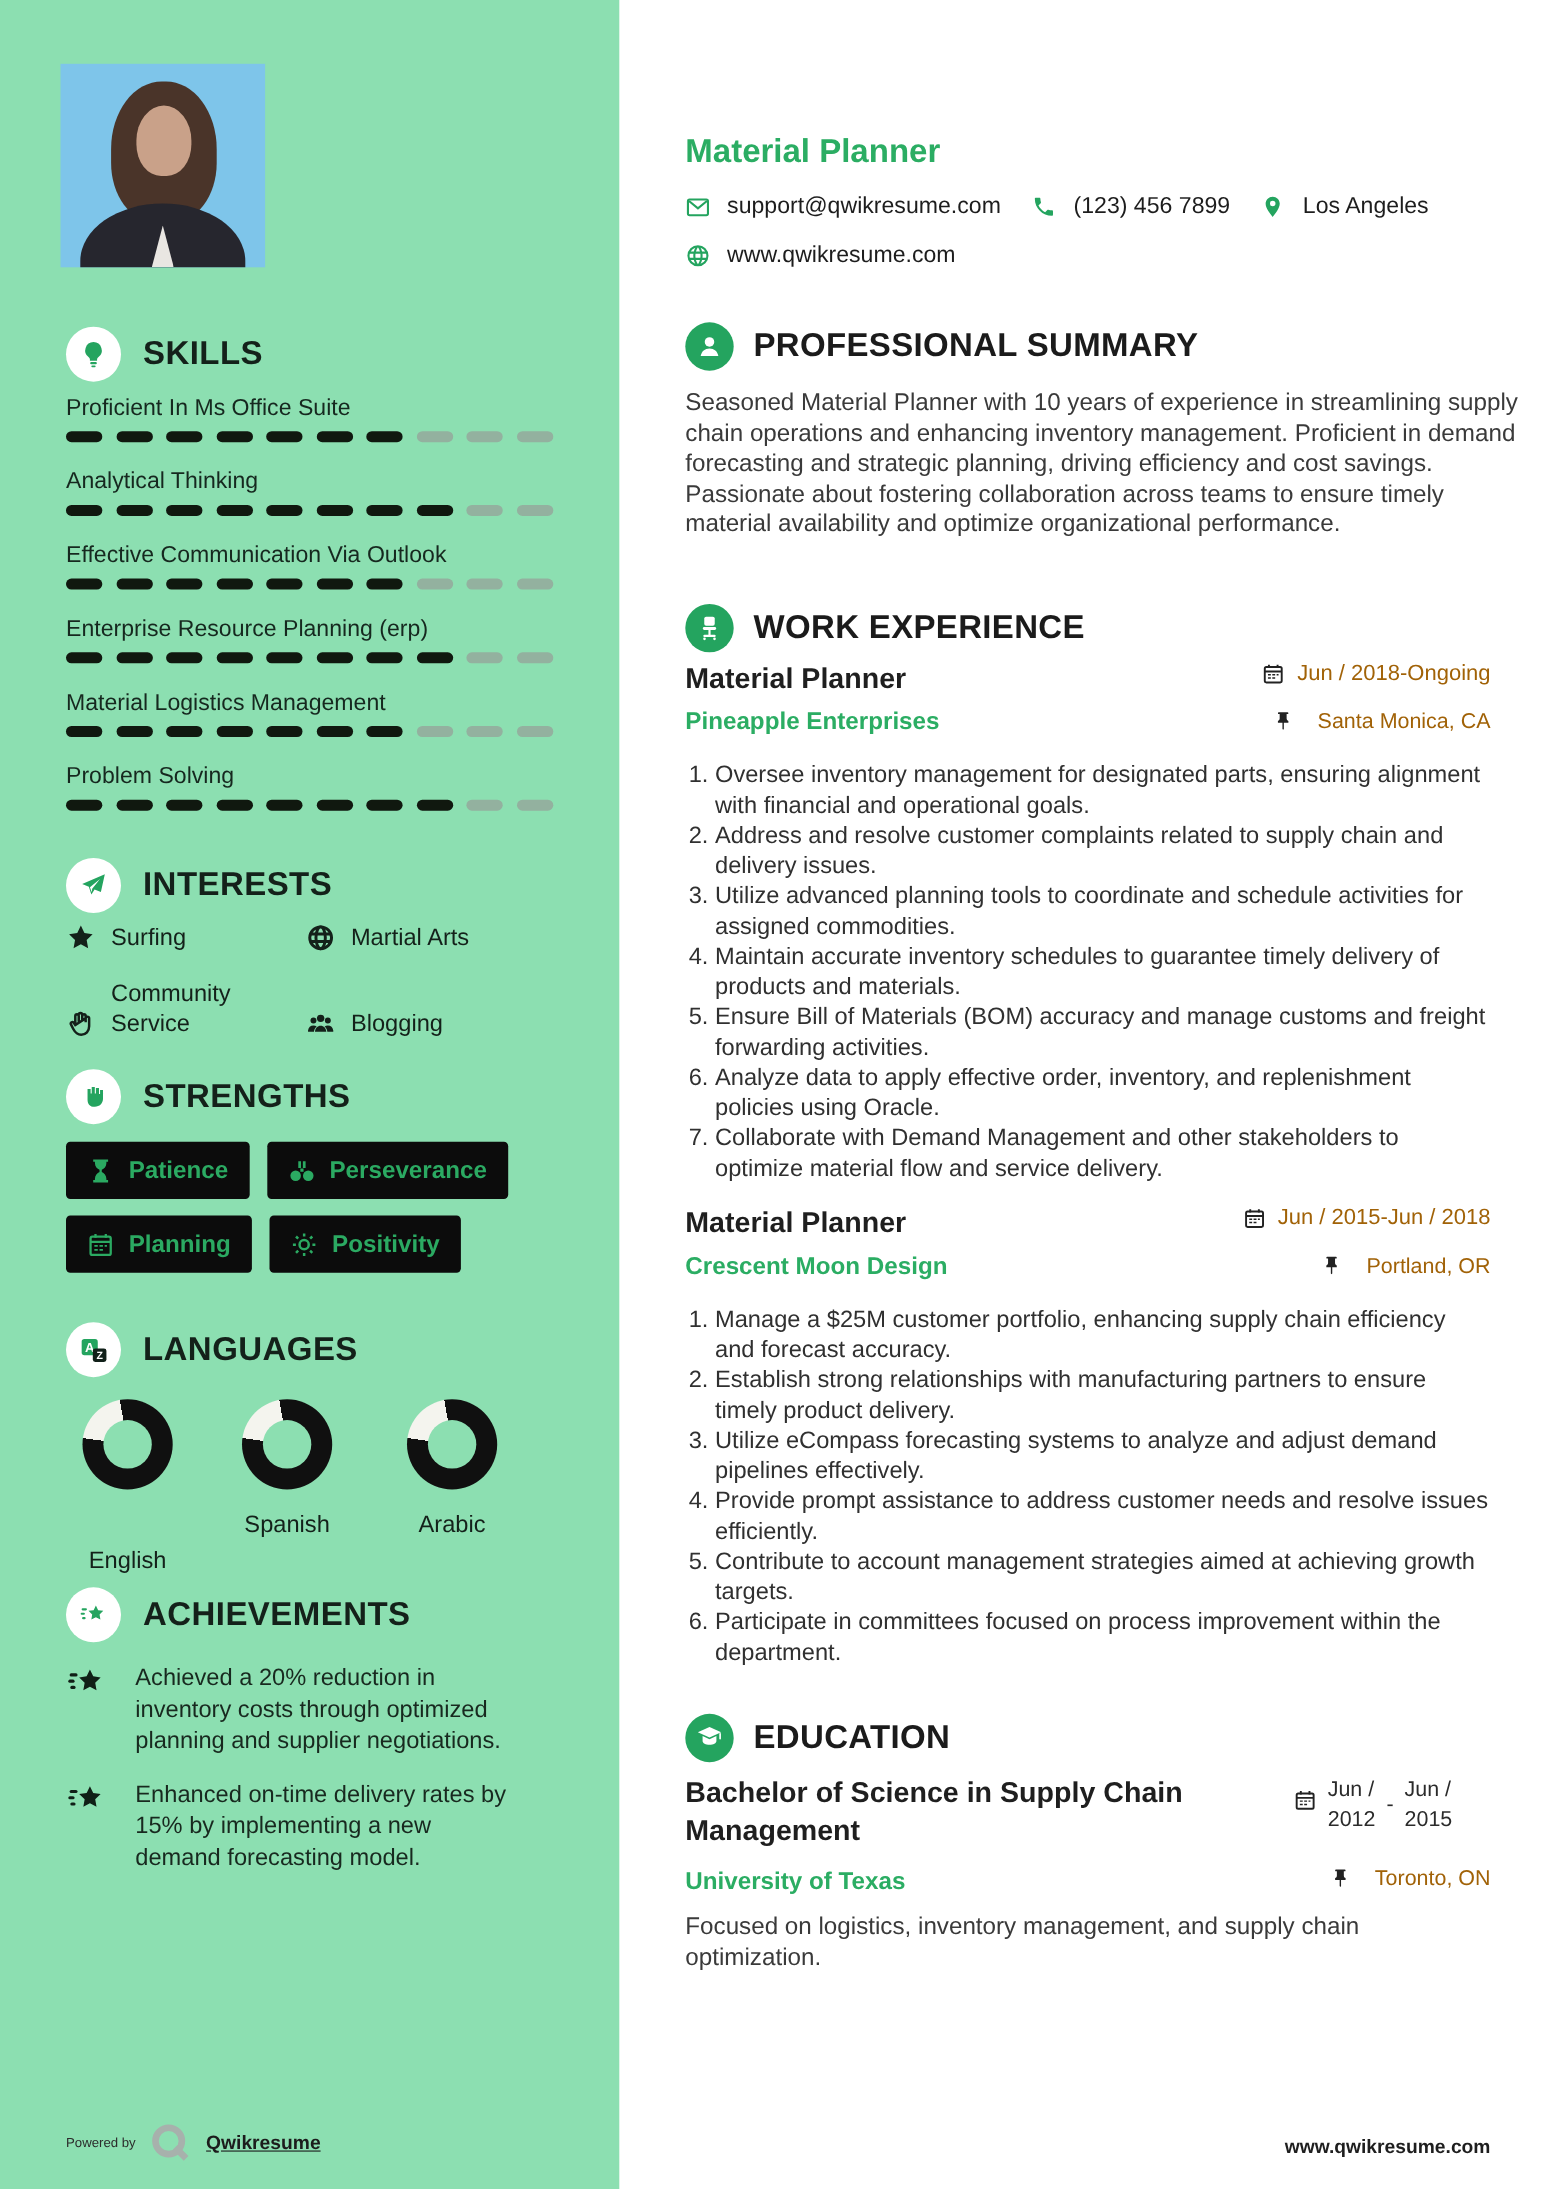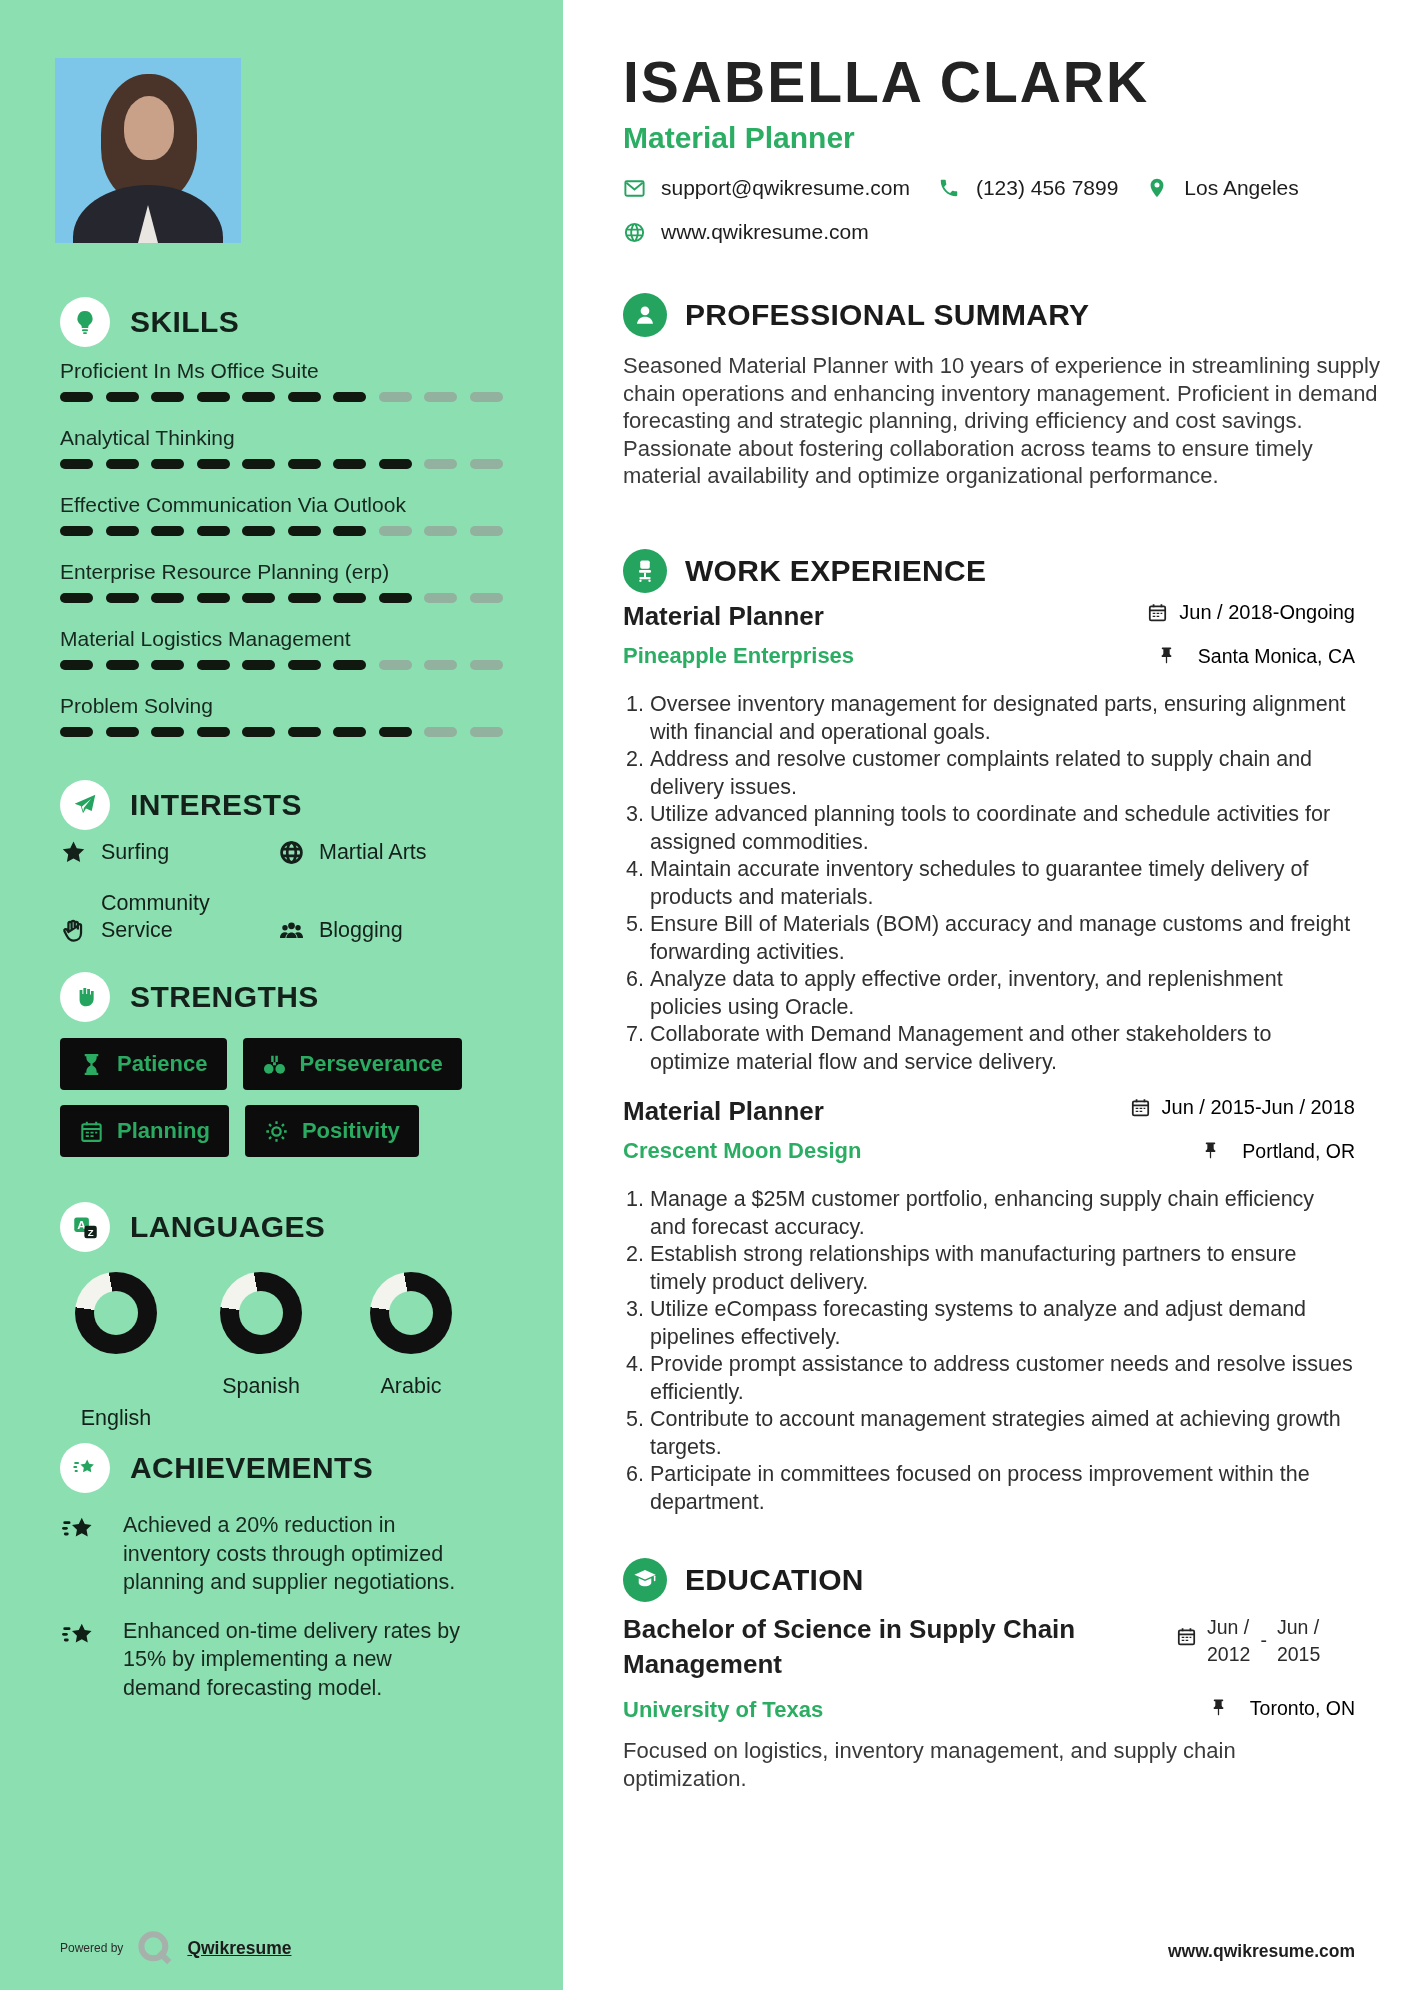--- a/index.html
+++ b/index.html
@@ -83,21 +83,21 @@
   .summary-head { position:absolute; left:623px; top:293px; }
   .summary-text { position:absolute; left:623px; top:352px; width:770px; font-size:22px; line-height:27.5px; color:#3A3A3A; }
 
   .work-head { position:absolute; left:623px; top:549px; }
   .job { position:absolute; left:623px; width:732px; }
   .job1 { top:601px; } .job2 { top:1096px; }
   .job-row1 { display:flex; justify-content:space-between; align-items:flex-start; }
   .job-row2 { display:flex; justify-content:space-between; align-items:center; margin-top:12px; }
   .jtitle { font-size:26px; font-weight:700; color:#1F1F1F; line-height:30px; }
   .jcompany { font-size:22px; font-weight:700; color:#2BAD63; }
-  .jmeta { display:flex; gap:11px; align-items:center; font-size:20px; font-weight:500; color:#000000; }
+  .jmeta { display:flex; gap:11px; align-items:center; font-size:20px; font-weight:500; color:#a16207; }
   .jmeta .ic { width:21px; height:21px; color:#222222; flex:0 0 auto; }
   .jloc { font-size:19.5px;gap:20px; }
   .job ol { margin-top:22px; padding-left:27px; font-size:21.5px; line-height:27.5px; color:#303030; }
 
   .edu-head { position:absolute; left:623px; top:1558px; }
   .edu-block { position:absolute; left:623px; top:1612px; width:732px; }
   .degree { font-size:26px; font-weight:700; color:#1F1F1F; line-height:35px; max-width:480px; }
   .edu-dates { position:absolute; left:553px; top:2px; display:flex; gap:10px; align-items:flex-start; color:#2B2B2B; }
   .edu-dates .ic { width:21px; height:21px; color:#222222; margin-top:12px; flex:0 0 auto; }
   .edu-dates .col { font-size:19.5px; line-height:27px; font-weight:500; }
@@ -393,21 +393,20 @@
     <span class="powered">Powered by</span>
     <span class="qlogo">
       <svg width="40" height="40" viewBox="0 0 24 24" fill="none" stroke="#A7B1AC" stroke-width="3.6">
           <circle cx="11" cy="11" r="7.2"></circle>
           <path d="m14.5 14.5 6 6"></path>
         </svg>
     </span>
     <span class="brand">Qwikresume</span>
   </div>
 
-  <div class="name">ISABELLA CLARK</div>
   <div class="job-title">Material Planner</div>
 
   <div class="contact1">
     <div class="contact-row">
       <span class="c-item">
         <span class="ic">
           <svg width="23" height="23" viewBox="0 0 24 24" fill="none" stroke="currentColor" stroke-width="2">
               <rect x="2.5" y="4.5" width="19" height="15" rx="1.6"></rect>
               <path d="m3.5 6 8.5 7 8.5-7"></path>
             </svg>

